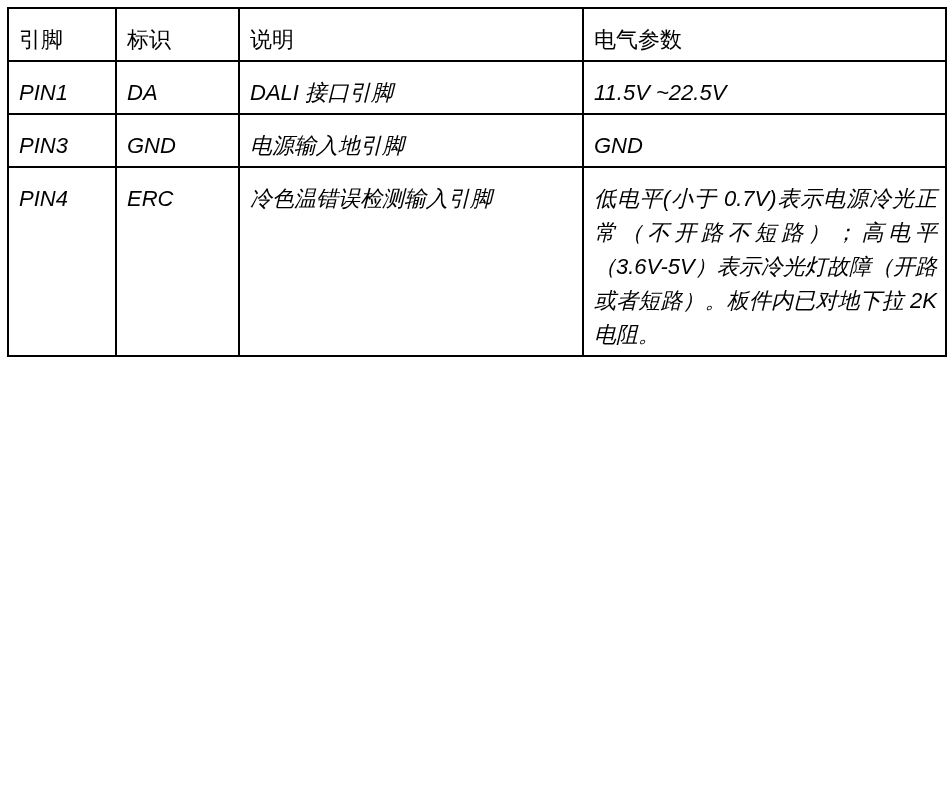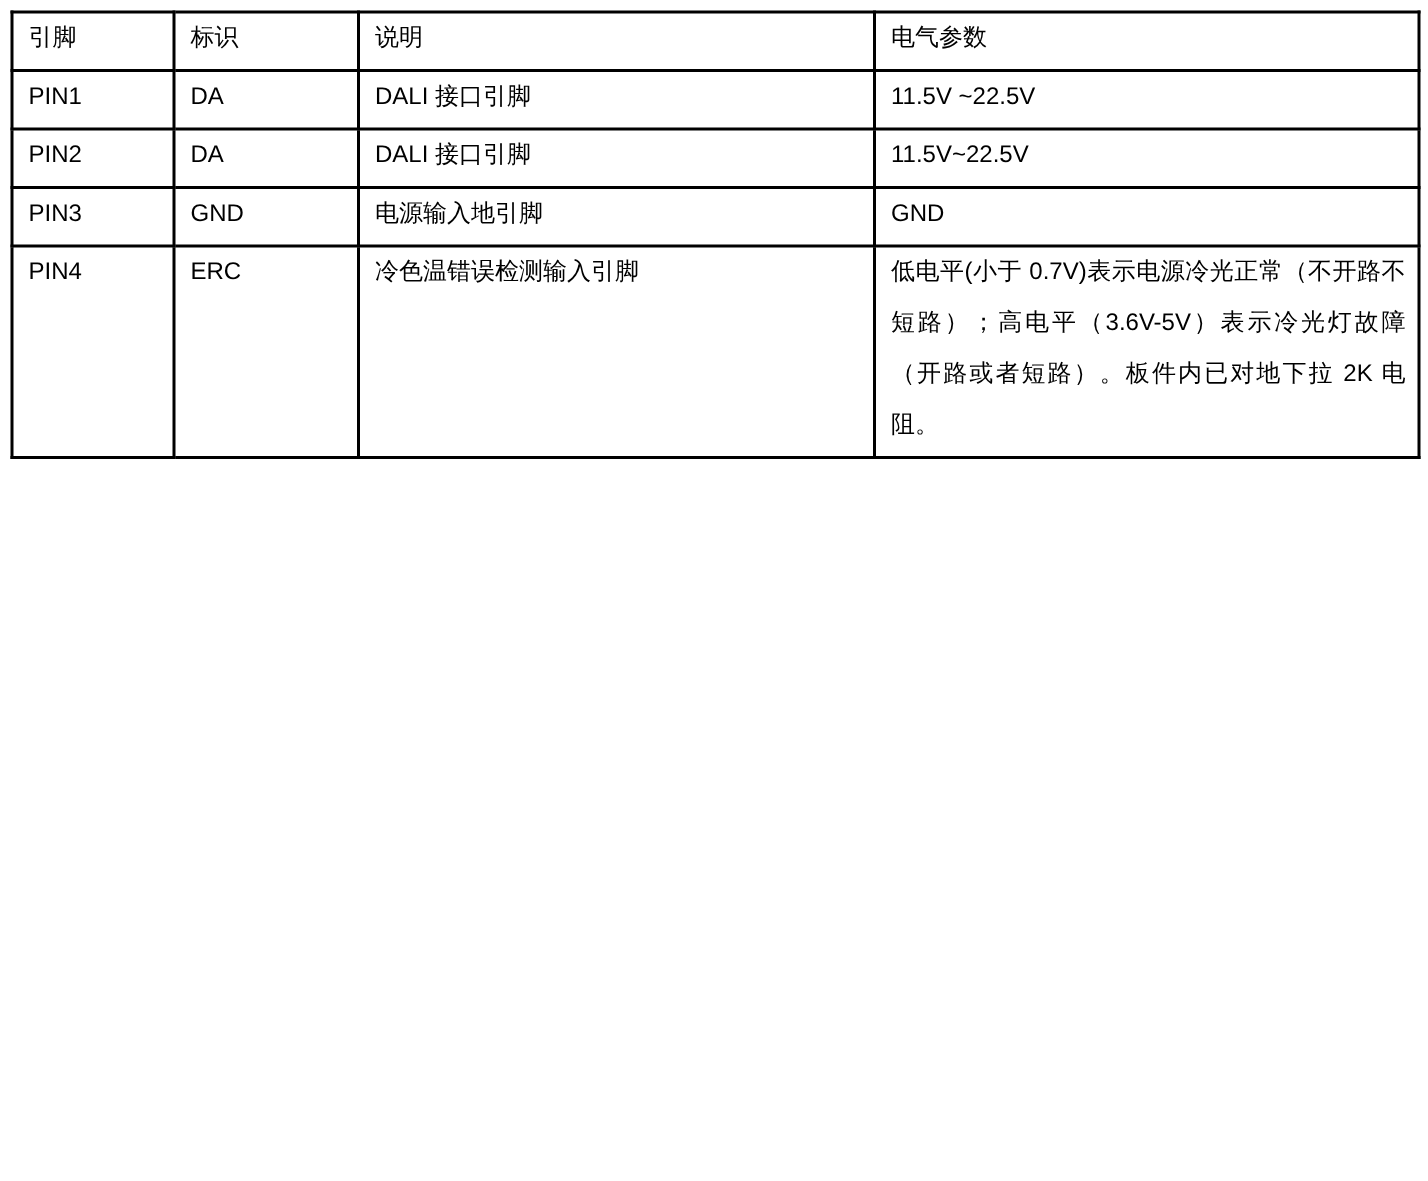--- a/index.html
+++ b/index.html
@@ -24,33 +24,34 @@
     width: 938px;
     color: #000000;
   }
   col.c-pin   { width: 108px; }
   col.c-label { width: 123px; }
   col.c-desc  { width: 344px; }
   col.c-param { width: 363px; }
   th, td {
     border: 2px solid #000000;
     vertical-align: top;
-    font-size: 16px;
+    font-size: 22px;
     line-height: 34px;
     font-weight: normal;
-    padding: 0 8px 3px 10px;
+    padding: 14px 8px 3px 10px;
     box-sizing: border-box;
     word-break: break-word;
   }
   th {
     text-align: left;
     height: 36px;
   }
   td {
     text-align: left;
+    font-style: italic;
   }
   td.cell-param, td.cell-desc {
     text-align: justify;
     border-radius: 19px;
   }
   
   tr.single td { height: 36px; }
 </style>
 </head>
 <body>
@@ -72,26 +73,20 @@
         </tr>
     </thead>
     <tbody id="table-body">
         <tr class="single">
           <td class="cell-pin">PIN1</td>
           <td class="cell-label">DA</td>
           <td class="cell-desc">DALI 接口引脚</td>
           <td class="cell-param">11.5V ~22.5V</td>
         </tr>
         <tr class="single">
-          <td class="cell-pin">PIN2</td>
-          <td class="cell-label">DA</td>
-          <td class="cell-desc">DALI 接口引脚</td>
-          <td class="cell-param">11.5V~22.5V</td>
-        </tr>
-        <tr class="single">
           <td class="cell-pin">PIN3</td>
           <td class="cell-label">GND</td>
           <td class="cell-desc">电源输入地引脚</td>
           <td class="cell-param">GND</td>
         </tr>
         <tr>
           <td class="cell-pin">PIN4</td>
           <td class="cell-label">ERC</td>
           <td class="cell-desc">冷色温错误检测输入引脚</td>
           <td class="cell-param">低电平(小于 0.7V)表示电源冷光正常（不开路不短路）；高电平（3.6V-5V）表示冷光灯故障（开路或者短路）。板件内已对地下拉 2K 电阻。</td>

